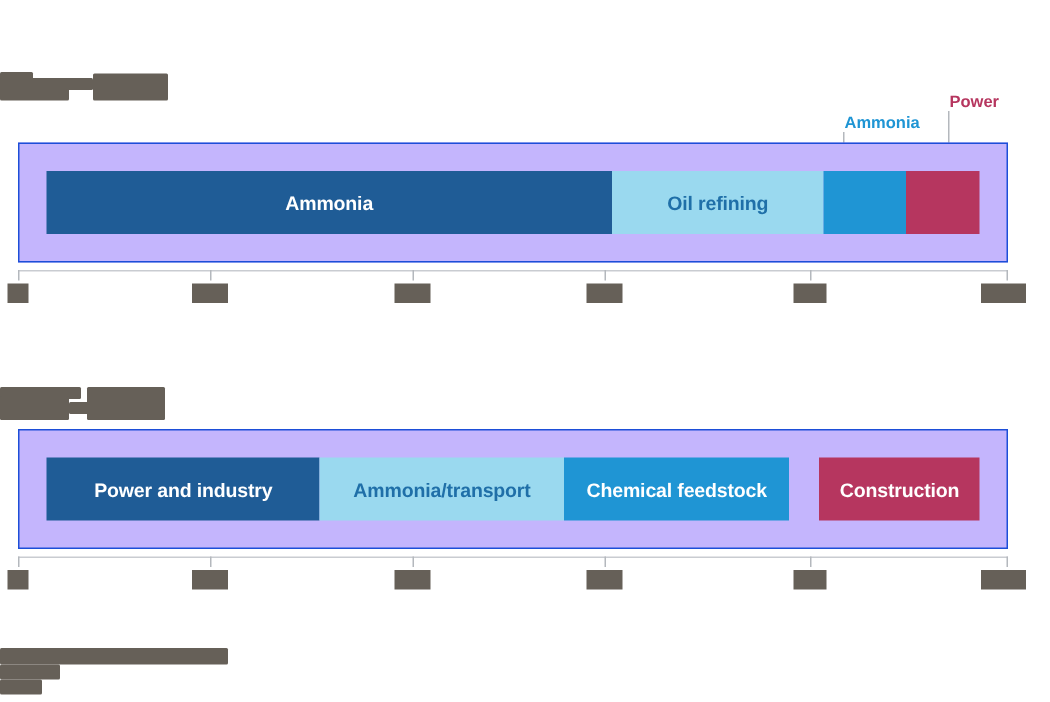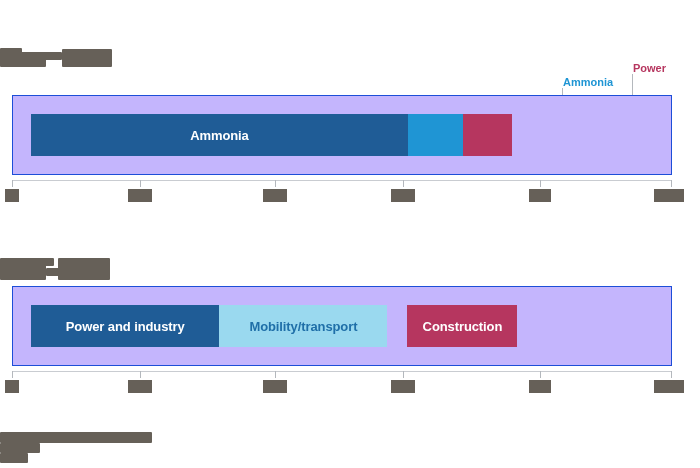--- a/index.html
+++ b/index.html
@@ -120,20 +120,23 @@
   <div class="callout" style="left:633px; top:62px; color:#b6365f;">Power</div>
   <div class="callout-rule" style="left:632px; top:74px; height:25px; background:#b4b8bd;"></div>
 
   <div class="bar-outer" style="left:12px; top:95px; width:660px; height:80px;">
     <div class="bar-stack">
 
       <div class="seg" style="width:60.6%; background:#1f5c96;">
         <span class="seg-label" style="color:#ffffff;">Ammonia</span>
       </div>
 
+      <div class="seg" style="width:22.7%; background:#9ad9ef;">
+        <span class="seg-label" style="color:#1f6fa8;">Oil refining</span>
+      </div>
 
       <div class="seg" style="width:8.9%; background:#1f95d4;"></div>
 
       <div class="seg" style="width:7.8%; background:#b6365f;"></div>
 
     </div>
   </div>
 
   <div class="axis" style="top:180px;">
     <div class="axis-line"></div>
@@ -168,23 +171,26 @@
 <div class="chart-block" style="top:0px; height:110px;">
 
   <div class="bar-outer" style="left:12px; top:286px; width:660px; height:80px;text-align:center;">
     <div class="bar-stack">
 
       <div class="seg" style="width:30.3%; background:#1f5c96;">
         <span class="seg-label" style="color:#ffffff;">Power and industry</span>
       </div>
 
       <div class="seg" style="width:27.0%; background:#9ad9ef;">
-        <span class="seg-label" style="color:#1f6fa8;">Mobility/transport</span>
-      </div>
-
+        <span class="seg-label" style="color:#1f6fa8;">Ammonia/transport</span>
+      </div>
+
+      <div class="seg" style="width:25.0%; background:#1f95d4;">
+        <span class="seg-label" style="color:#ffffff;">Chemical feedstock</span>
+      </div>
 
       <div class="seg" style="width:17.7%; background:#b6365f;margin-left:20px;">
         <span class="seg-label" style="color:#ffffff;">Construction</span>
       </div>
 
     </div>
   </div>
 
   <div class="axis" style="top:371px;">
     <div class="axis-line"></div>

